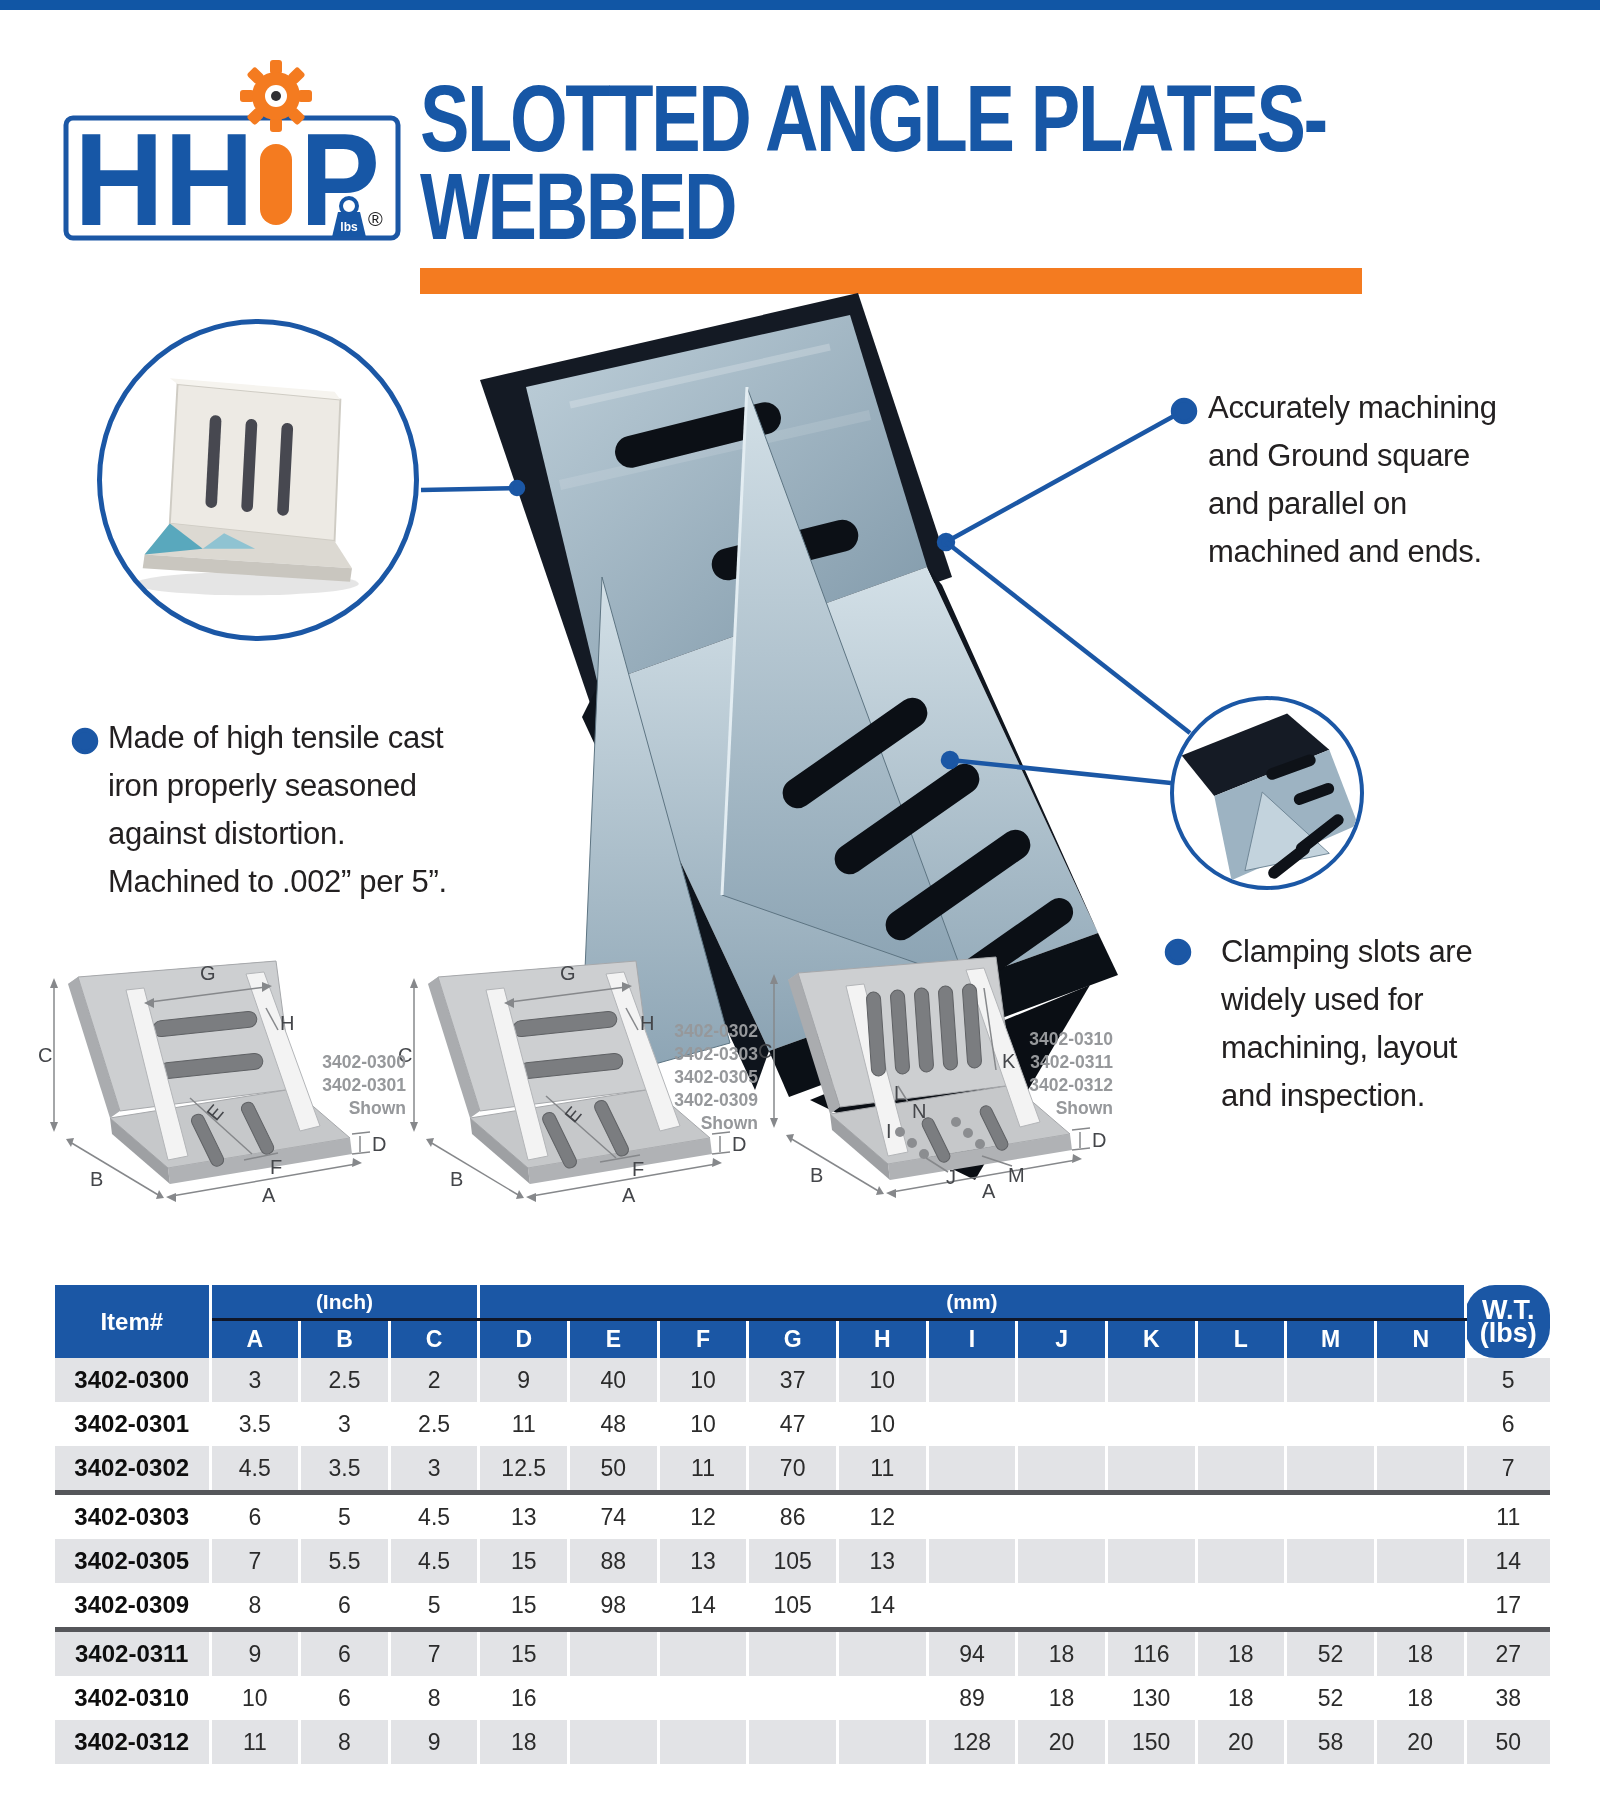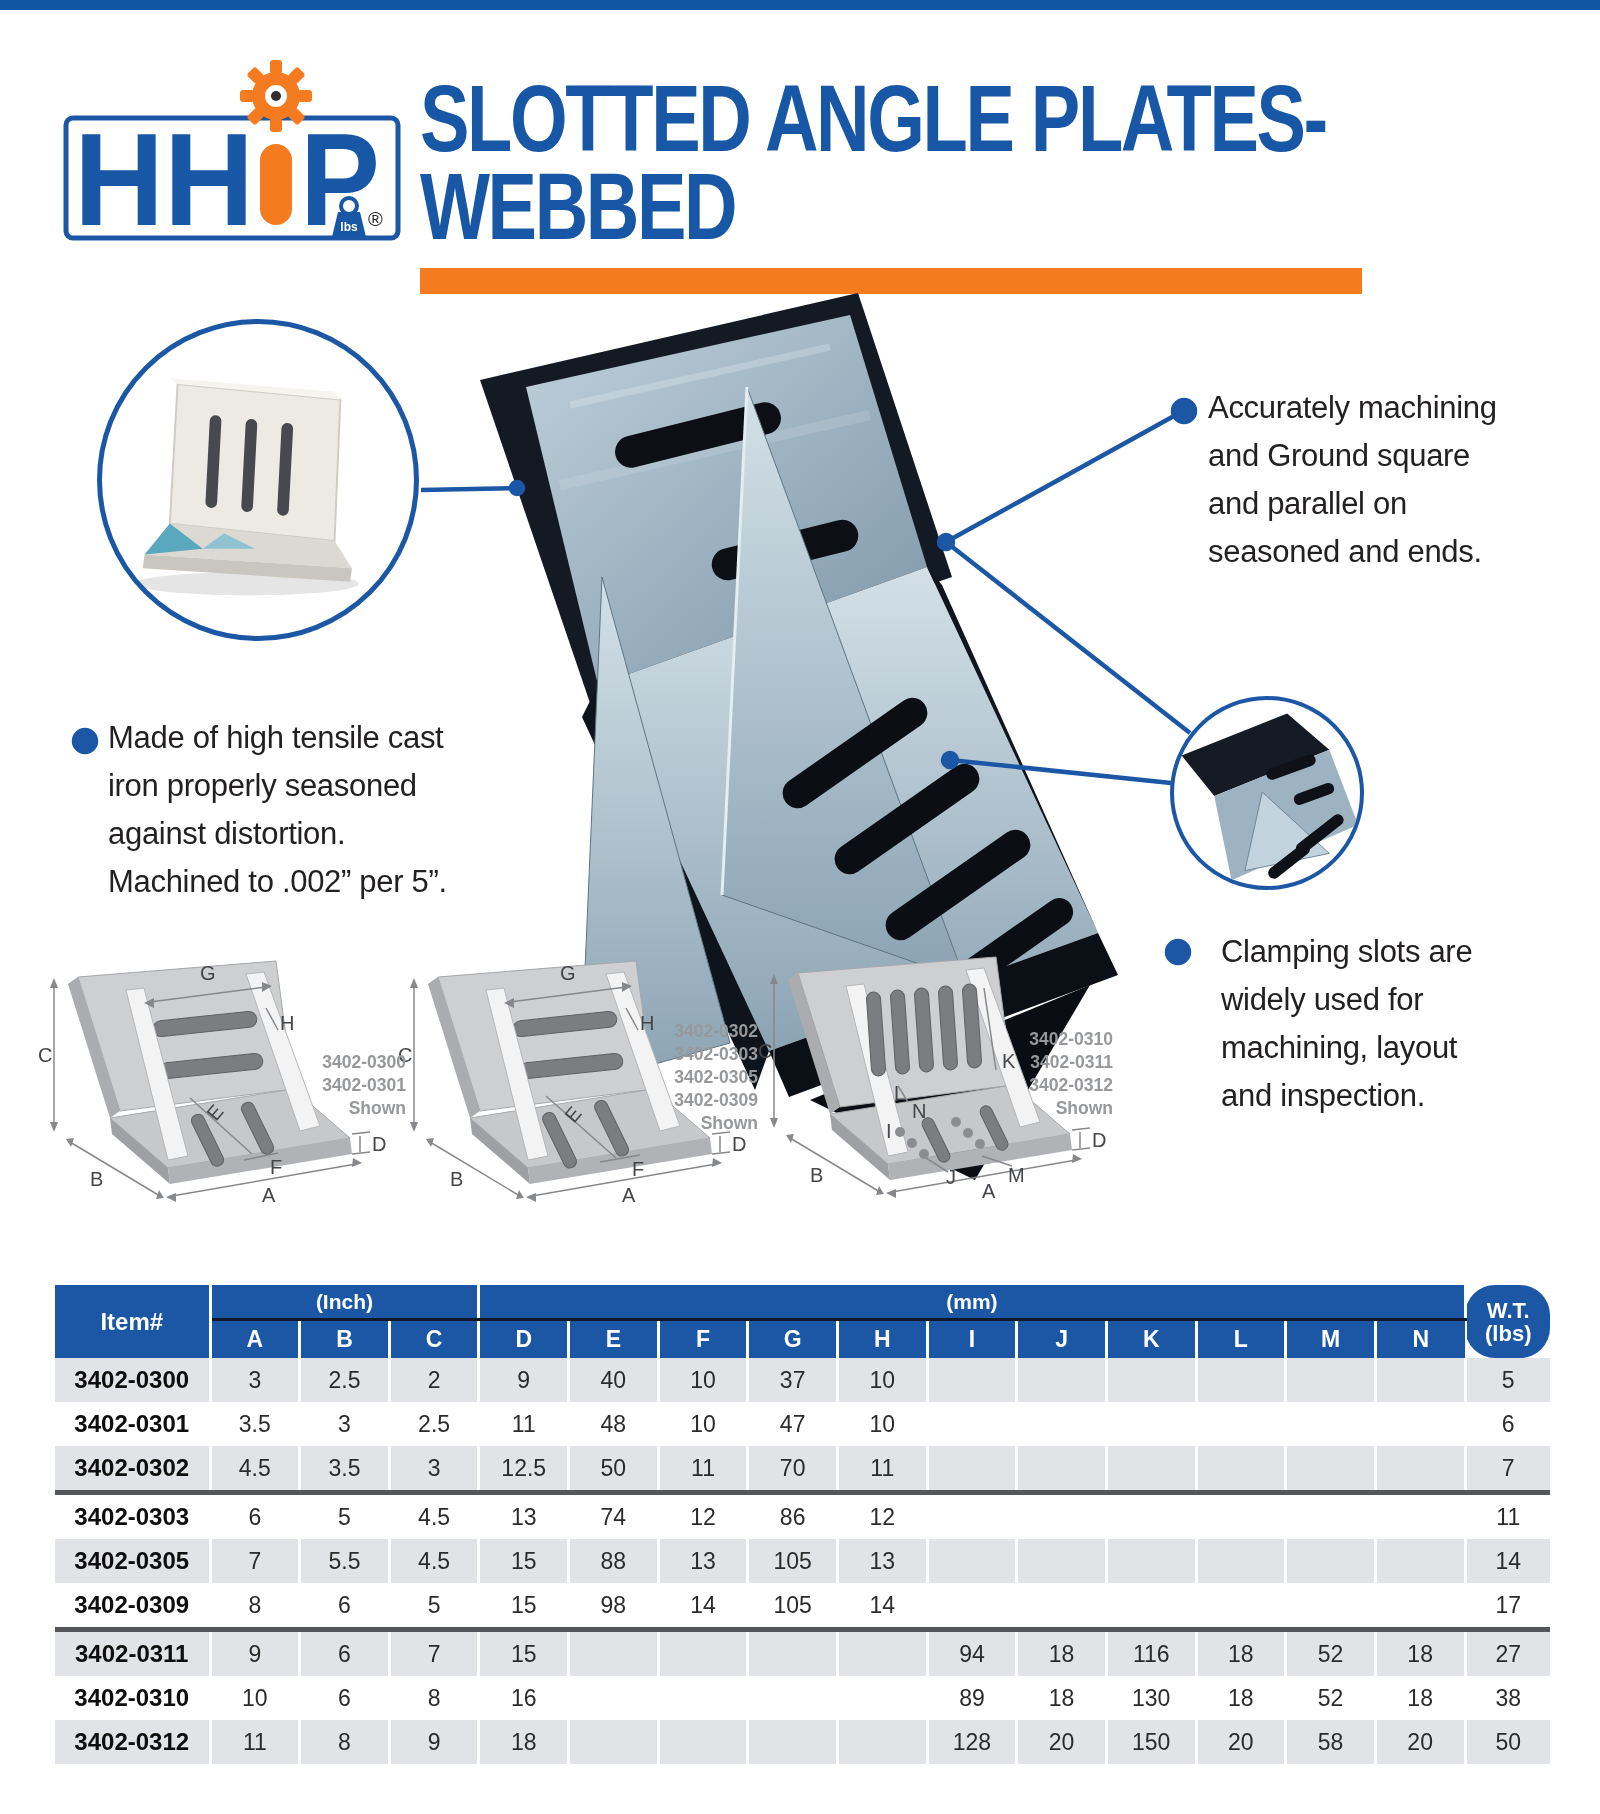--- a/index.html
+++ b/index.html
@@ -24,21 +24,21 @@
   .dimtext{font-size:20px;fill:#44464a;font-family:"Liberation Sans",sans-serif;}
   
   .spec-table{position:absolute;left:55px;top:1285px;width:1495px;border-collapse:collapse;
               table-layout:fixed;z-index:2;}
   .spec-table th,.spec-table td{border-right:3px solid #fff;text-align:center;padding:0;overflow:hidden;}
   .spec-table th:last-child,.spec-table td:last-child{border-right:none;}
   .spec-table thead th{background:#1b57a5;color:#fff;}
   .spec-table .group{font-size:21px;height:33px;border-bottom:3px solid #0f172a;font-weight:bold;}
   .spec-table .letter{font-size:23px;height:37px;font-weight:bold;}
   .spec-table .item-h{font-size:24px;font-weight:bold;}
-  .spec-table .wt-h{font-size:22px;line-height:23px;font-weight:bold;border-radius:30px;}
+  .spec-table .wt-h{font-size:27px;line-height:23px;font-weight:bold;border-radius:30px;}
   .spec-table .wt-h span{display:block;}
   .spec-table tbody td{height:44px;font-size:23px;color:#2b2b2b;}
   .spec-table tbody td.item{font-weight:bold;font-size:24px;color:#0e0e0e;}
   .spec-table tr.gray td{background:#e2e3e6;}
   .spec-table tr.white td{background:#fff;}
   .spec-table tr.thick td{border-bottom:5px solid #55565a;}
   .c-item{width:155px;} .c-wt{width:85px;}
 </style>
 </head>
 <body>
@@ -151,21 +151,21 @@
       <circle cx="1184" cy="411" r="11"></circle>
       <circle cx="85" cy="741" r="11"></circle>
       <circle cx="1178" cy="952" r="11"></circle>
     </g>
   </svg>
 
   <div class="abs feature" style="left:1208px;top:384px;">
     <span>Accurately machining</span>
     <span>and Ground square</span>
     <span>and parallel on</span>
-    <span>seasoned and ends.</span>
+    <span>machined and ends.</span>
   </div>
   <div class="abs feature" style="left:108px;top:714px;">
     <span>Made of high tensile cast</span>
     <span>iron properly seasoned</span>
     <span>against distortion.</span>
     <span>Machined to .002” per 5”.</span>
   </div>
   <div class="abs feature" style="left:1205px;top:928px;margin-left:16px;">
     <span>Clamping slots are</span>
     <span>widely used for</span>

